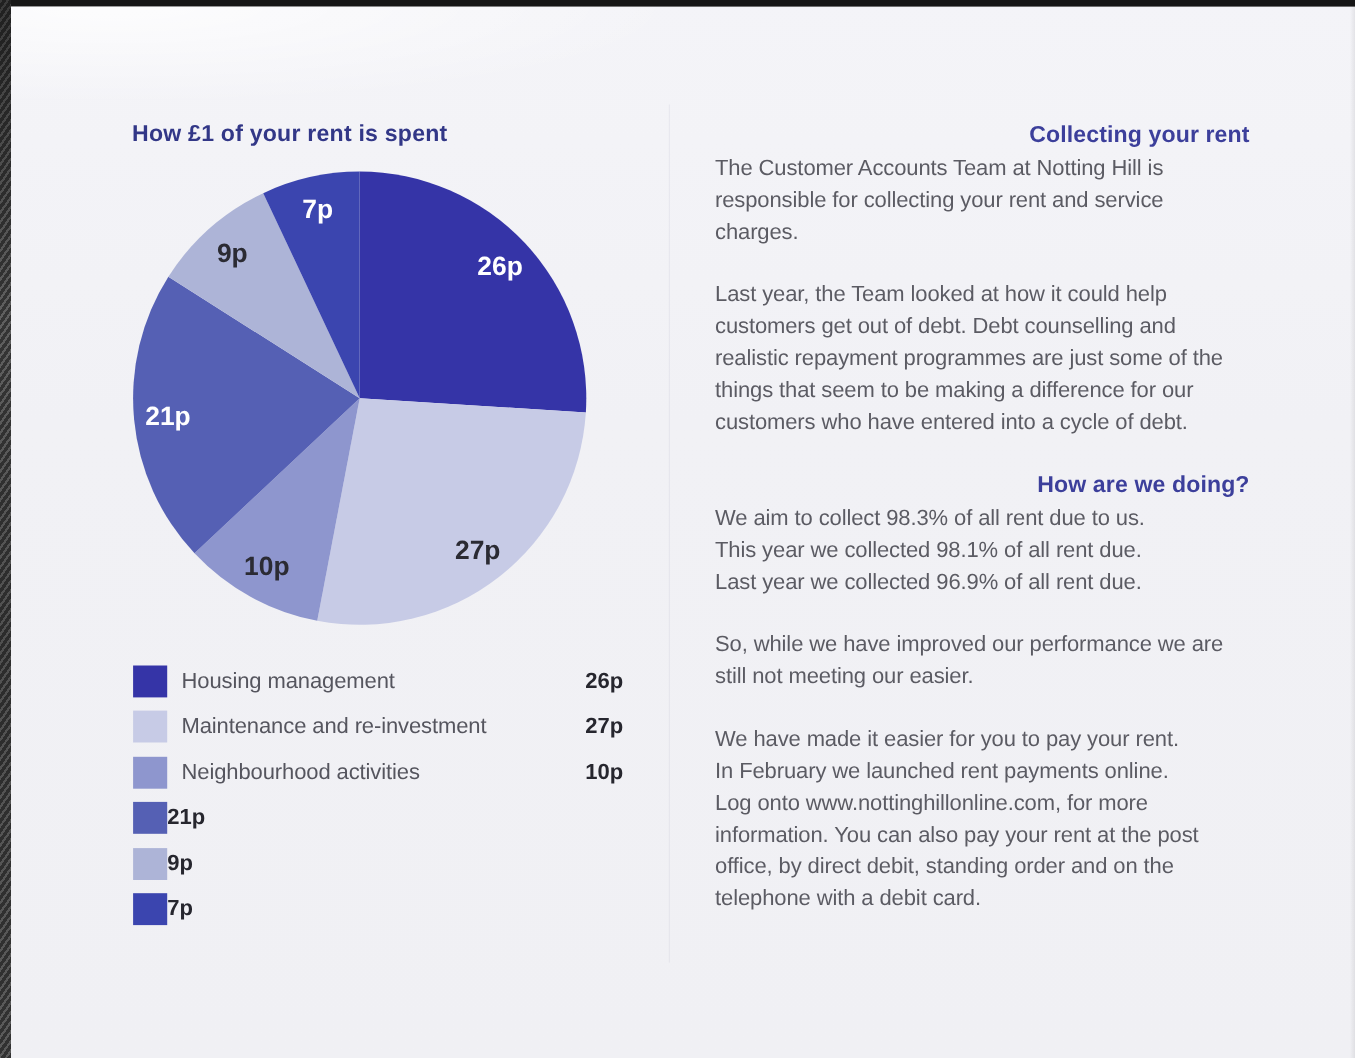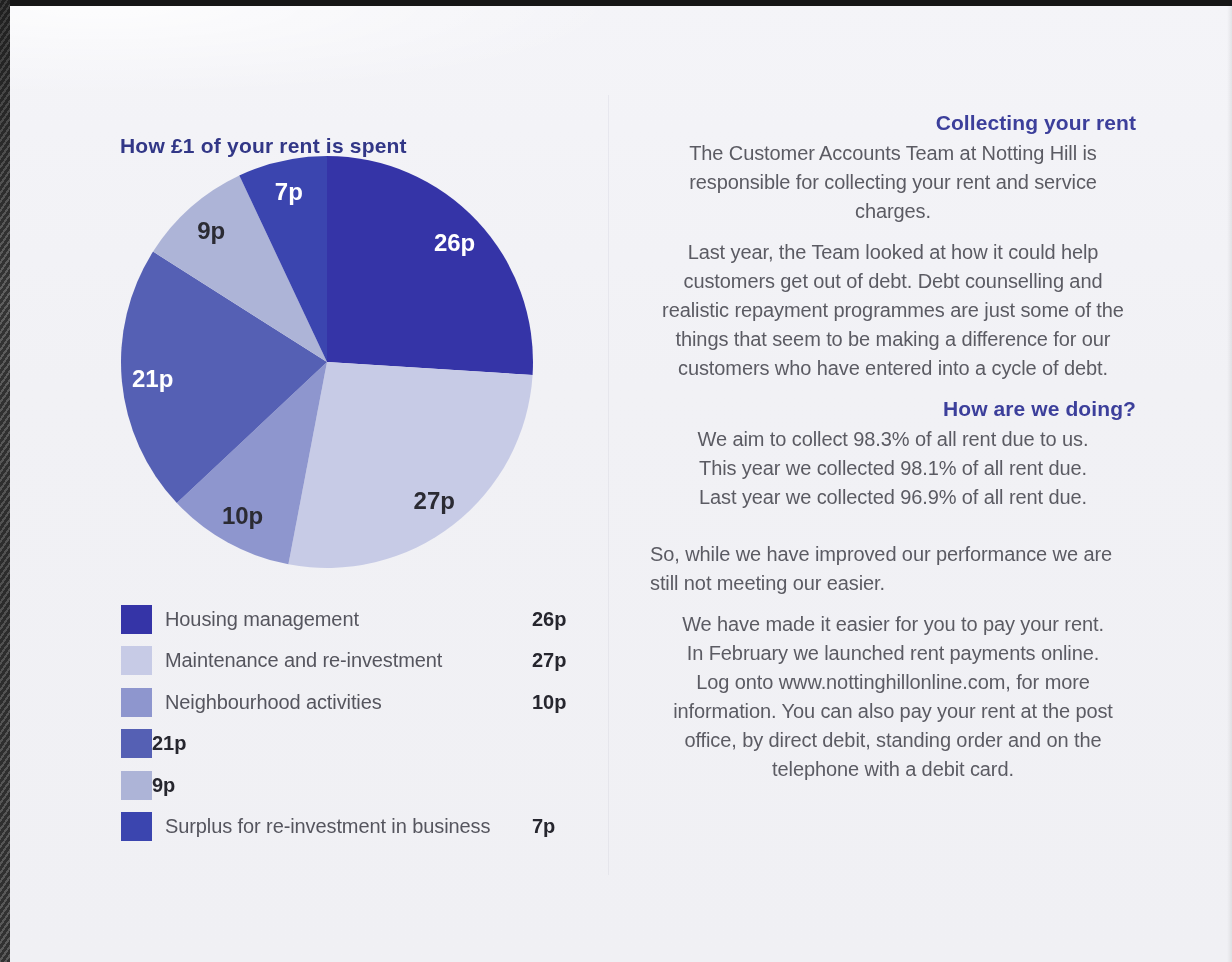--- a/index.html
+++ b/index.html
@@ -33,21 +33,20 @@
     position: absolute; left: 10px; top: 6px; width: 620px; height: 90px;
     background: radial-gradient(ellipse at 15% 0%, rgba(255,255,255,0.8), rgba(255,255,255,0) 70%);
     pointer-events: none;
   }
 
   
   .chart-title {
     position: absolute; left: 120px; top: 110px;
     font-size: 21px; font-weight: bold; color: #323787;
     letter-spacing: 0.2px;
-    margin-top: 24px;
   }
   .pie-wrap { position: absolute; left: 117px; top: 152px; width: 420px; height: 420px; }
   .pie-wrap svg text {
     font-family: "Liberation Sans", "DejaVu Sans", sans-serif;
     font-size: 24px; font-weight: bold;
   }
 
   
   .legend {
     position: absolute; left: 121px; top: 604px;
@@ -56,31 +55,31 @@
   .legend-row { display: flex; align-items: center; height: 30px; }
   .legend-swatch { width: 31px; height: 29px; flex: 0 0 auto; }
   .legend-label {
     margin-left: 13px; width: 367px;
     font-size: 20px; color: #55555e; letter-spacing: -0.1px;
   }
   .legend-value { font-size: 20px; font-weight: bold; color: #26262e; }
 
   
   .right-col { position: absolute; left: 650px; top: 109px; width: 486px; }
-  .section { margin-top: 12px; }
+  .section { margin-top: 28px; }
   .section:first-child { margin-top: 0; }
   .section-heading {
     font-size: 21px; font-weight: bold; color: #3c3f9b;
     line-height: 28px; margin: 0 0 2px 0; letter-spacing: 0.1px; text-align: right;
   }
   .body-para {
     font-size: 20px; color: #5b5b63; line-height: 29px;
     margin: 28px 0 0 0; white-space: pre-line; letter-spacing: -0.1px;
   }
-  .section-heading + .body-para, .body-para:first-child { margin-top: 0; text-align: center; }
+  .section-heading + .body-para, .body-para:first-child { margin-top: 0; }
 </style>
 </head>
 <body>
 
 <div class="scan-top-edge"></div>
 <div class="scan-left-edge"></div>
 <div class="scan-right-edge"></div>
 <div class="page-crease"></div>
 <div class="corner-light"></div>
 
@@ -127,21 +126,20 @@
     <div class="legend-value">21p</div>
   </div>
 
   <div class="legend-row">
     <div class="legend-swatch" style="background: rgb(173, 180, 215);"></div>
     <div class="legend-value">9p</div>
   </div>
 
   <div class="legend-row">
     <div class="legend-swatch" style="background: rgb(59, 69, 175);"></div>
-    <div class="legend-label">Surplus for re-investment in business</div>
     <div class="legend-value">7p</div>
   </div>
 </div>
 
 <div class="right-col" id="right-col">
     <div class="section">
       <div class="section-heading">Collecting your rent</div>
       <p class="body-para">The Customer Accounts Team at Notting Hill is responsible for collecting your rent and service charges.</p>
     </div>
     <div class="section">

